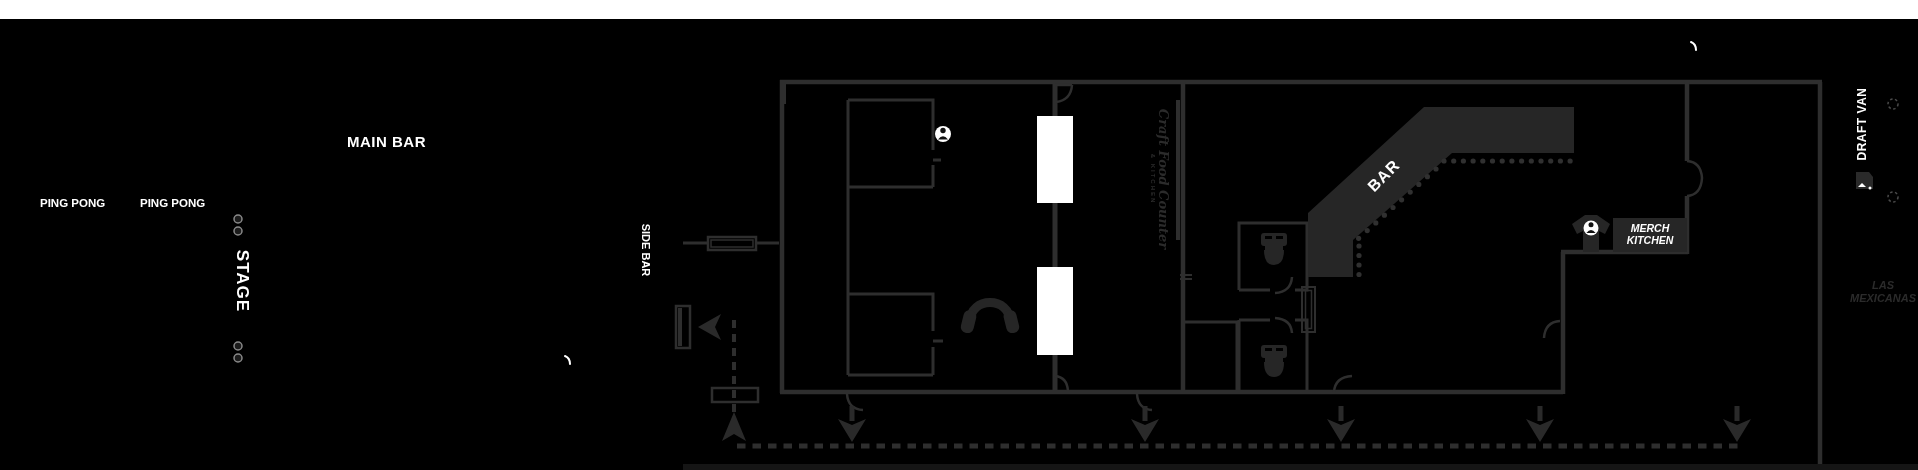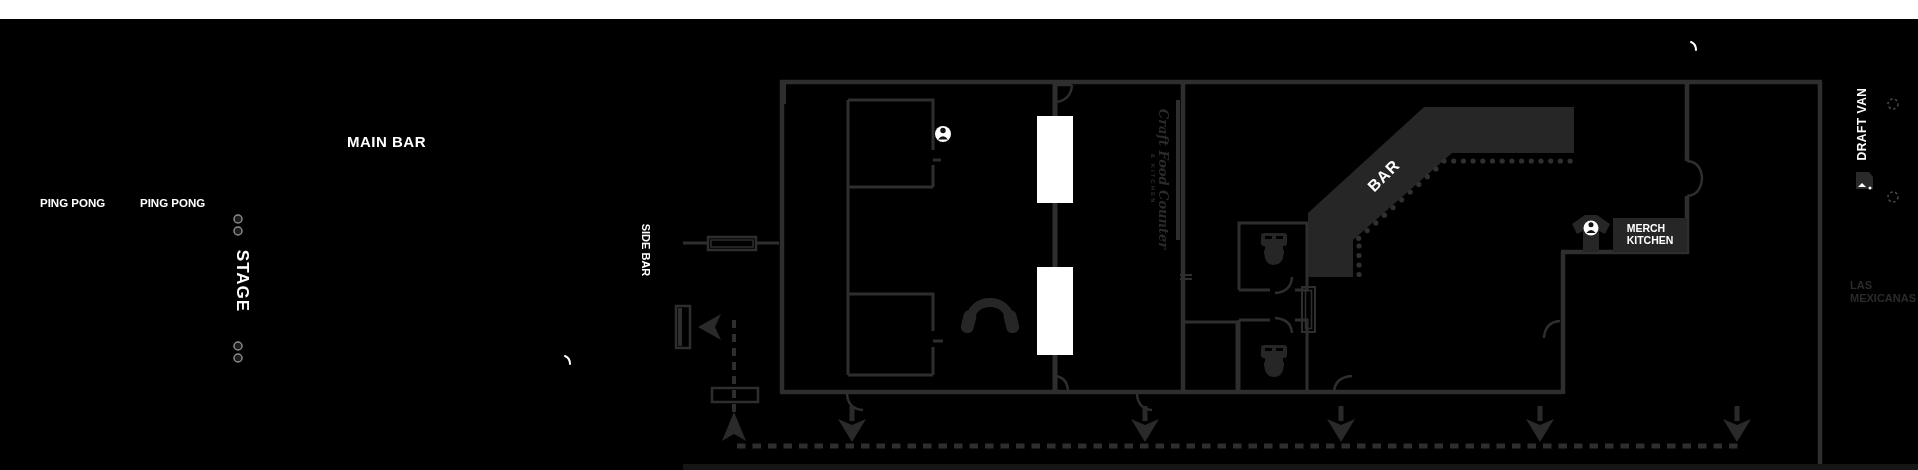--- a/index.html
+++ b/index.html
@@ -6,21 +6,21 @@
   #stage{position:relative;width:1918px;height:470px;background:var(--bg,#000);overflow:hidden;
          font-family:"Liberation Sans",sans-serif;}
   #topstrip{position:absolute;left:0;top:0;width:1918px;height:19px;background:var(--topstrip,#fff);}
   #plan{position:absolute;left:0;top:0;}
   .lbl{position:absolute;color:var(--label,#fff);font-weight:bold;white-space:nowrap;}
   .rot90{transform:translate(-50%,-50%) rotate(90deg);}
   .rotm90{transform:translate(-50%,-50%) rotate(-90deg);}
   .rotm45{transform:translate(-50%,-50%) rotate(-45deg);}
   .ctr{transform:translate(-50%,-50%);}
   .faint{color:var(--faint,#2b2b2b);}
-  .twoline{line-height:1.14;}
+  .twoline{text-align:center;line-height:1.14;font-style:italic;}
   #craft-label{text-align:center;line-height:1.1;}
   #craft-script{font-family:"DejaVu Serif",serif;font-style:italic;font-weight:bold;font-size:13px;}
   #craft-sub{font-size:6px;letter-spacing:2px;font-weight:bold;}
   svg *{vector-effect:none;}
 </style>
 </head>
 <body>
 
 <div id="stage">
   <div id="topstrip"></div>

